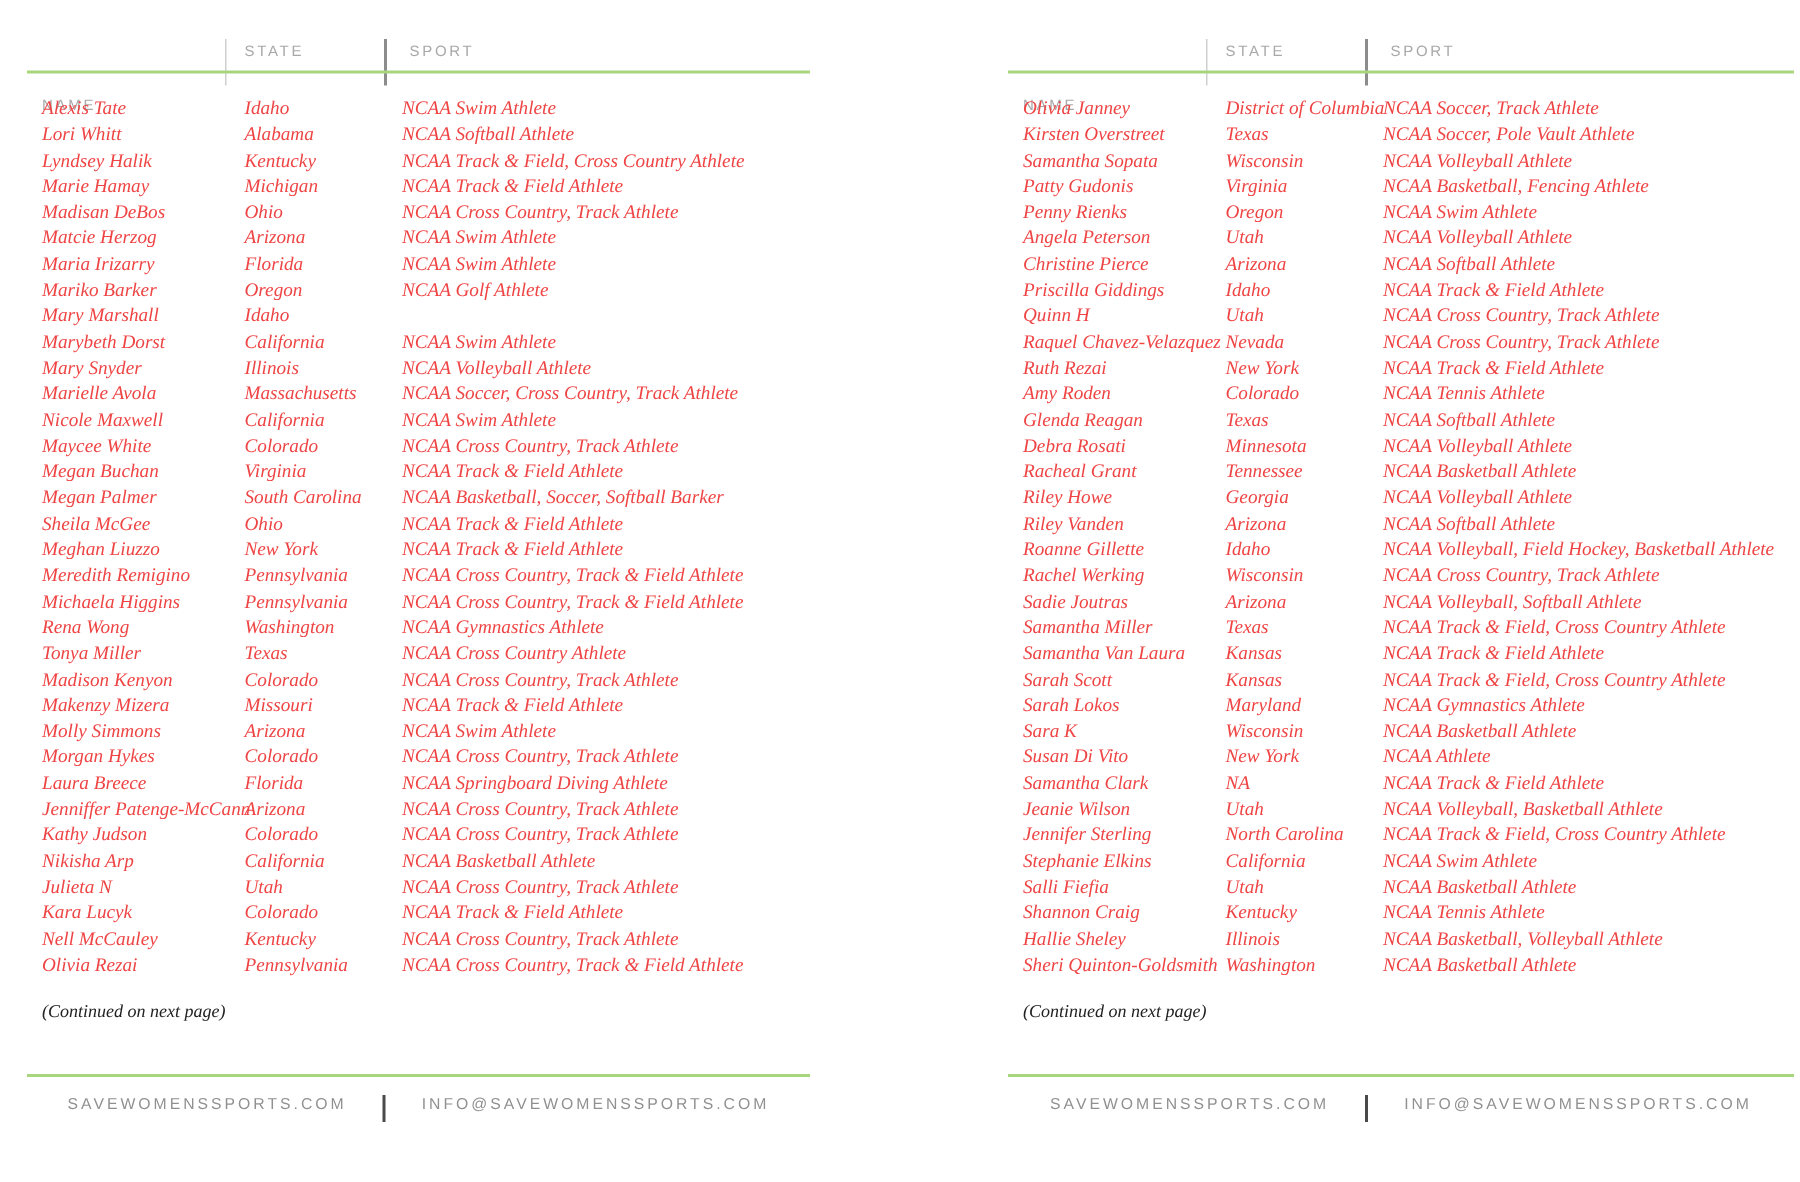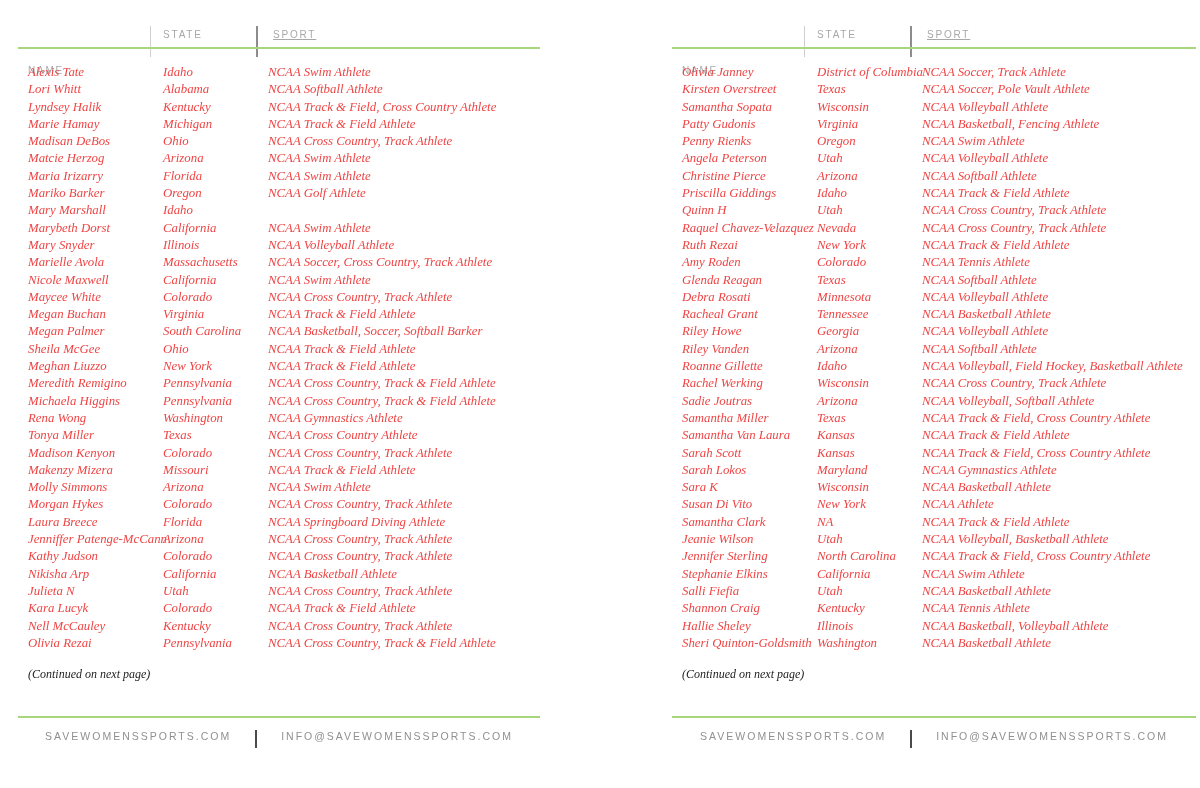--- a/index.html
+++ b/index.html
@@ -11,21 +11,21 @@
   #panel-left{left:18px;width:522px;}
   #panel-right{left:672px;width:524px;}
 
   
   .col-label{
     position:absolute;top:29px;font-size:10px;letter-spacing:1.8px;
     color:#a8a8a8;white-space:nowrap;
   }
   .label-name{left:10px;margin-top:36px;}
   .label-state{left:145px;}
-  .label-sport{left:255px;text-decoration:underline;}
+  .label-sport{left:255px;}
   .vdiv{position:absolute;top:26px;height:31px;width:1px;background:#cfcfcf;}
   .vdiv2{width:2px;background:#8c8c8c;}
   .vdiv1{left:132px;}
   .vdiv2{left:238px;}
   .head-rule{position:absolute;top:47px;left:0;right:0;height:2px;background:#a8d67d;}
 
   
   .rows{
     position:absolute;top:64px;left:0;right:12px;
     font-family:"Liberation Serif",serif;font-style:italic;

